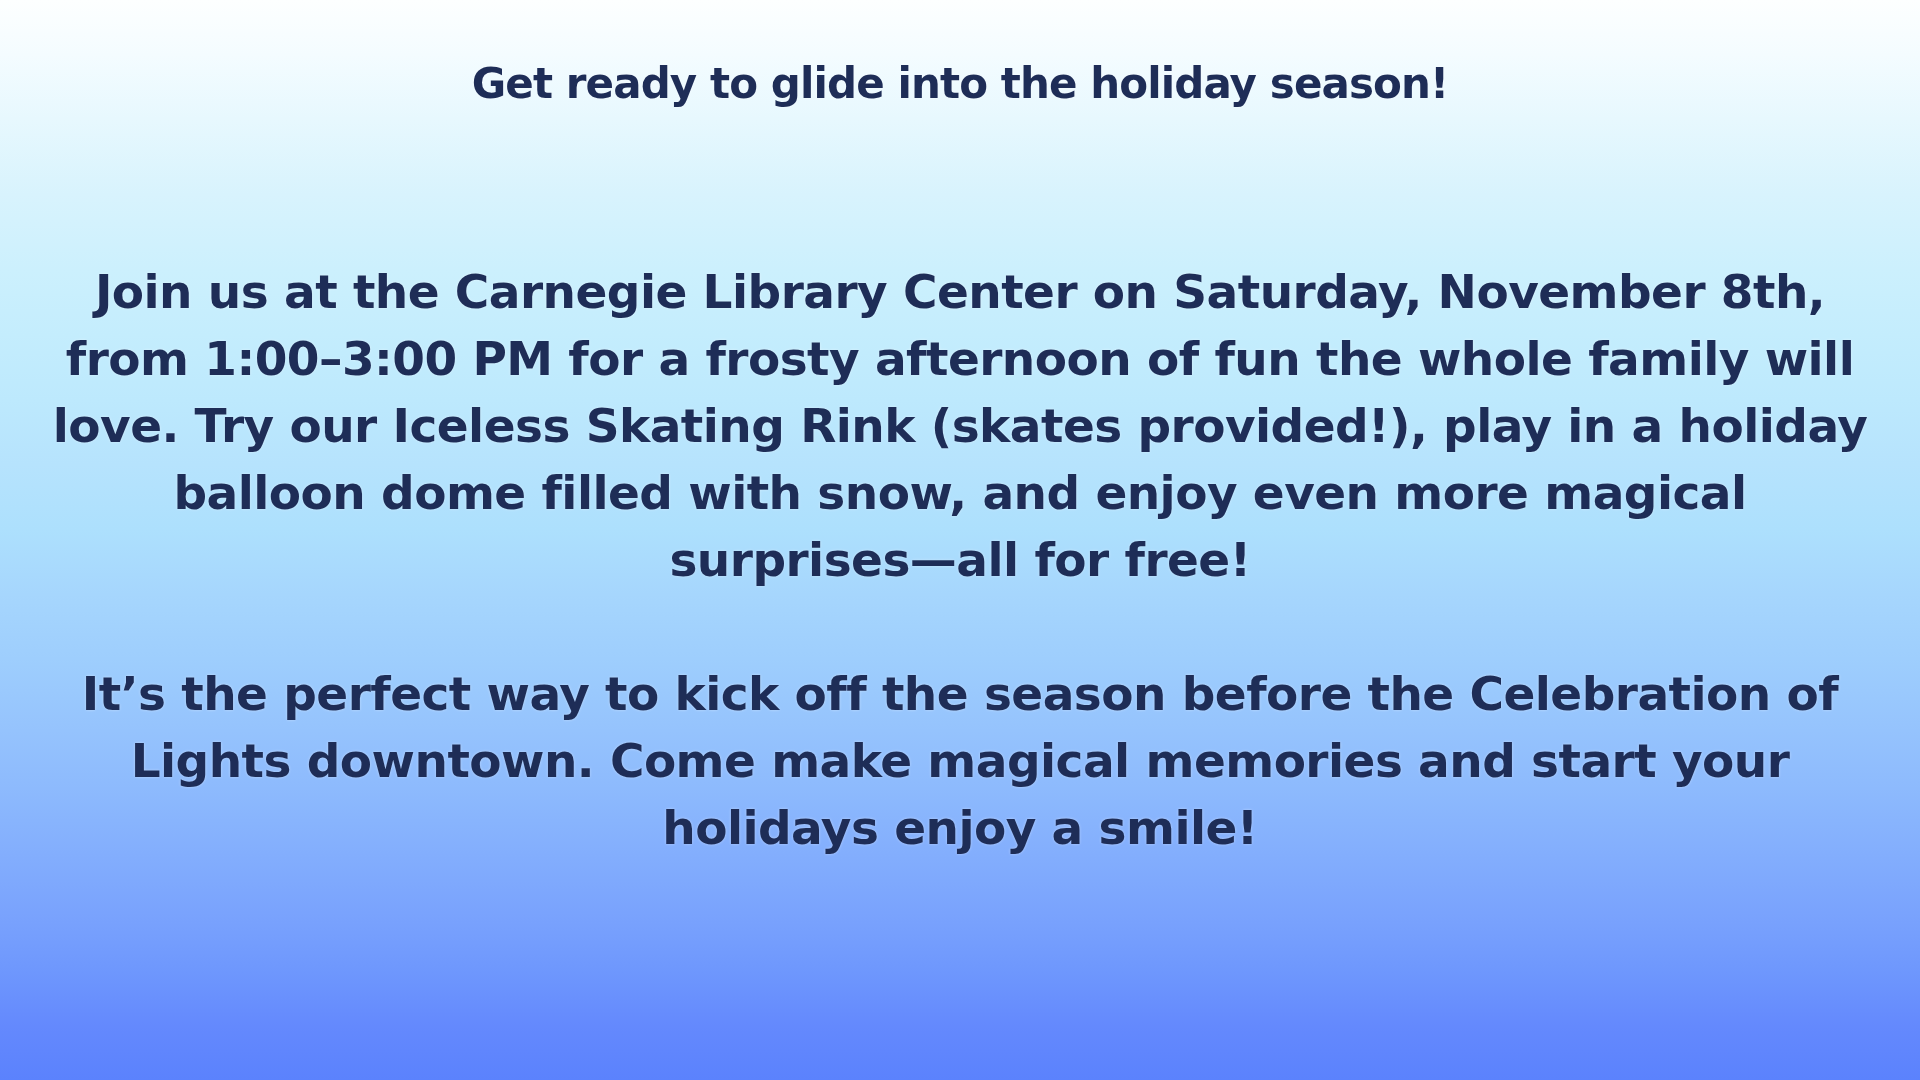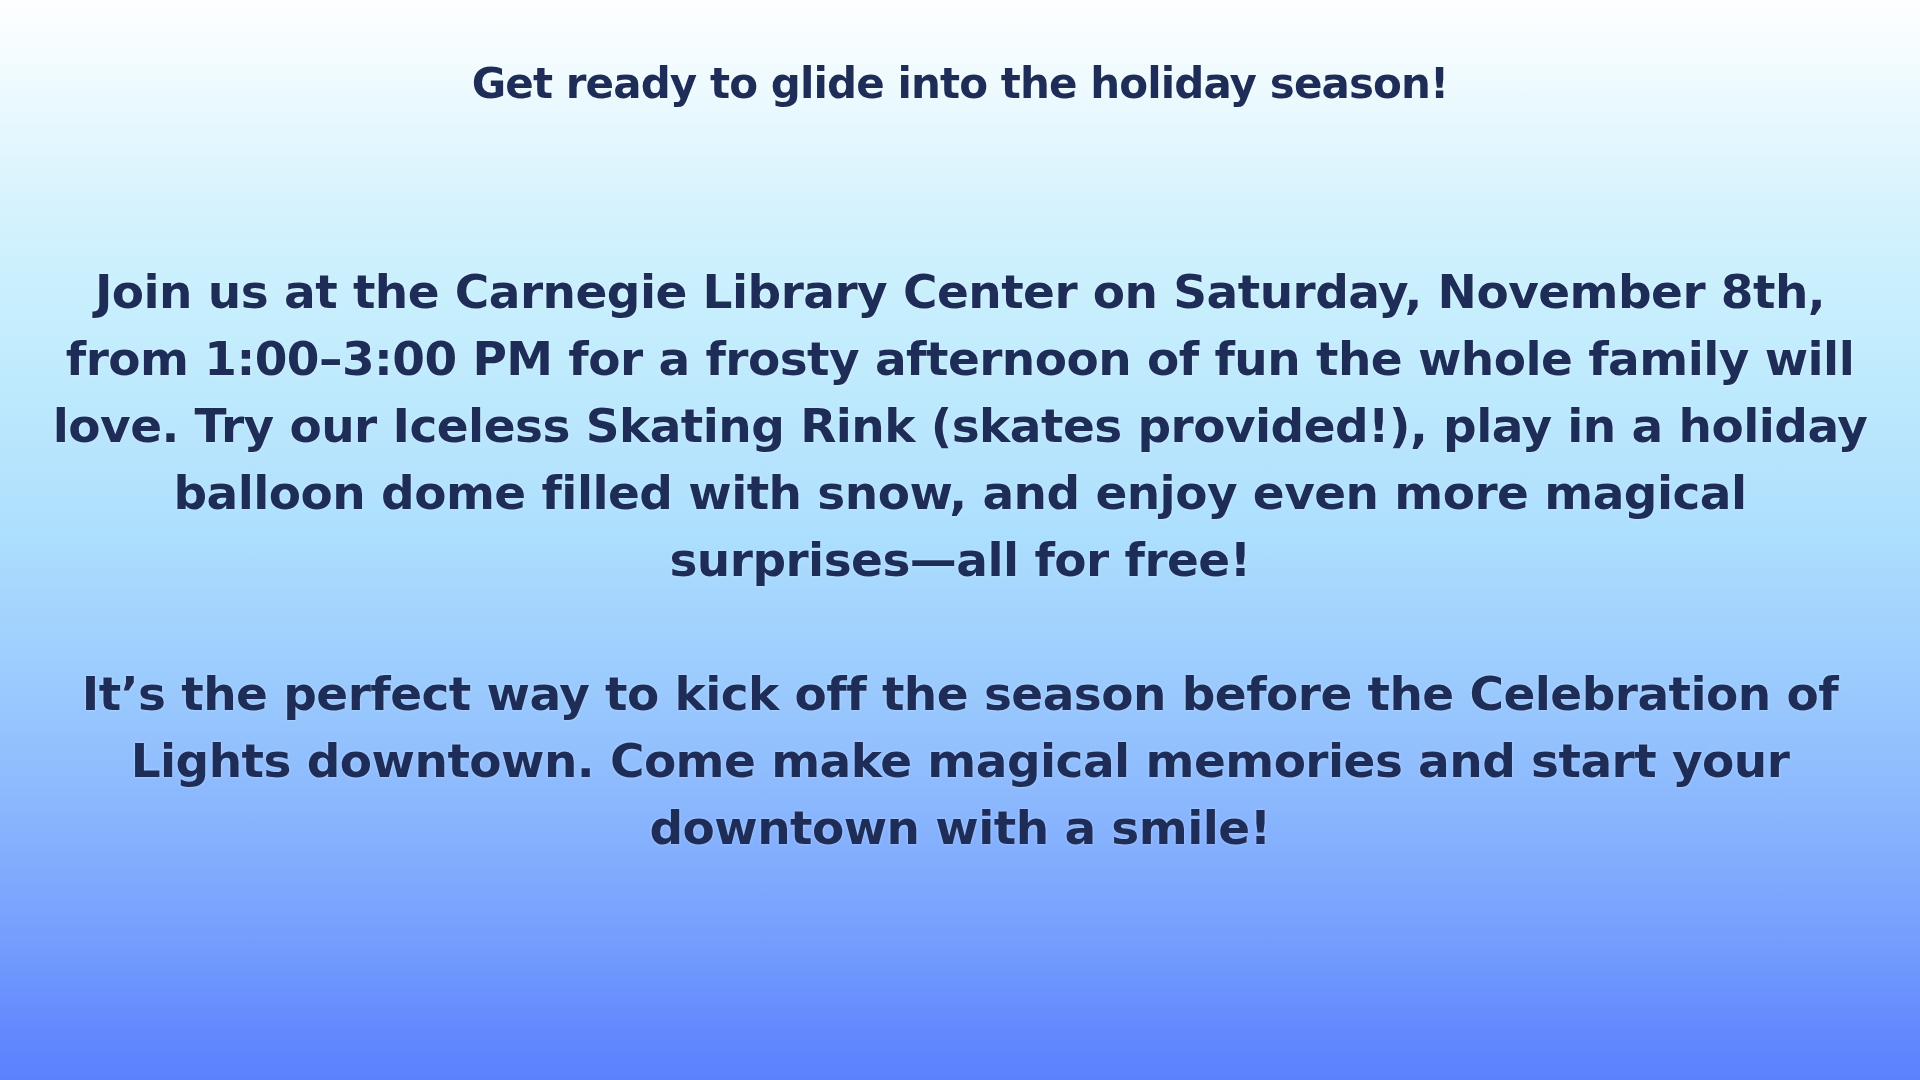--- a/index.html
+++ b/index.html
@@ -98,16 +98,16 @@
 </style>
 </head>
 <body>
 
 <div class="poster">
 
   <h1 class="headline">Get ready to glide into the holiday season!</h1>
 
   <div class="body-copy">
     <span class="para">Join us at the Carnegie Library Center on Saturday, November 8th, from 1:00–3:00 PM for a frosty afternoon of fun the whole family will love.  Try our Iceless Skating Rink (skates provided!), play in a holiday balloon dome filled with snow, and enjoy even more magical surprises—all for free!</span>
-    <span class="para">It’s the perfect way to kick off the season before the Celebration of Lights downtown. Come make magical memories and start your downtown with a smile!</span>
+    <span class="para">It’s the perfect way to kick off the season before the Celebration of Lights downtown. Come make magical memories and start your holidays enjoy a smile!</span>
   </div>
 
 </div>
 
 </body></html>

